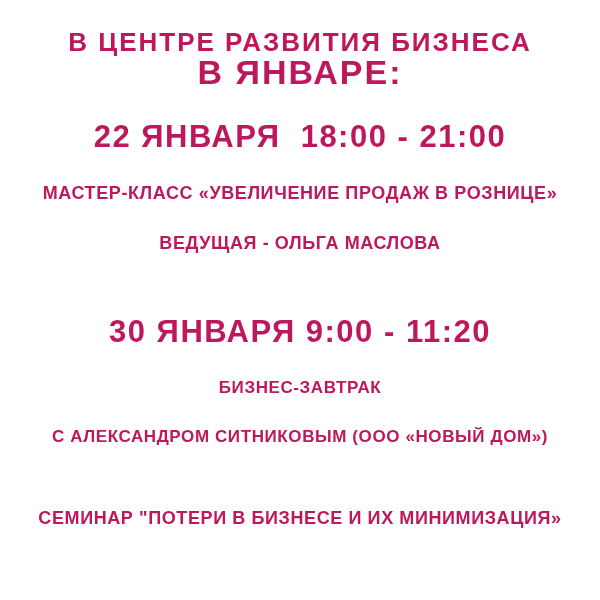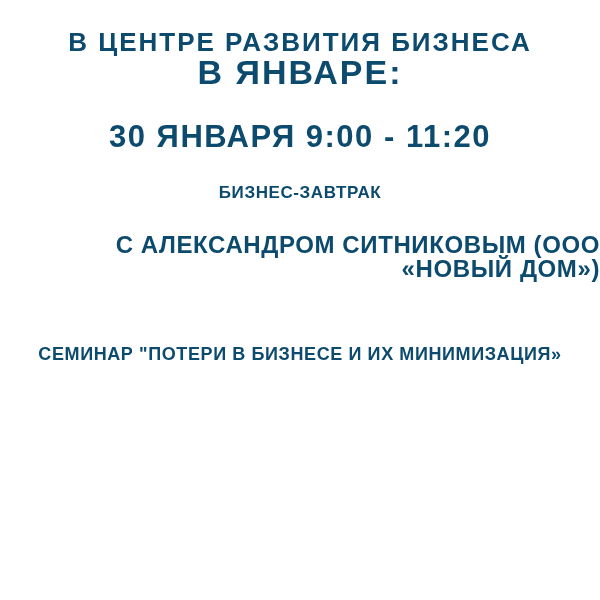--- a/index.html
+++ b/index.html
@@ -7,21 +7,21 @@
     padding: 0;
     background: #ffffff;
   }
   .poster {
     position: relative;
     width: 600px;
     height: 600px;
     background: #ffffff;
     font-family: "Liberation Sans", sans-serif;
     font-weight: bold;
-    color: #0c4a6e;
+    color: #be185d;
     text-align: center;
     overflow: hidden;
   }
   .poster div, .poster h1 {
     margin: 0;
     line-height: 1;
     white-space: pre-wrap;
   }
   .title-1 {
     padding-top: 29px;
@@ -39,33 +39,38 @@
   }
   .detail {
     font-size: 18px;
     letter-spacing: 0.6px;
   }
   .dt-0 { margin-top: 23px; }
   .l-0-0 { margin-top: 12px; }
   .l-0-1 { margin-top: 10px; }
   .dt-1 { margin-top: 11px; }
   .l-1-0 { margin-top: 8px; font-size: 17px; text-align: center; }
-  .l-1-1 { margin-top: 9px; font-size: 24px; text-align: right; }
+  .l-1-1 { margin-top: 9px; font-size: 17px; }
   .dt-2 { margin-top: 17px; }
   .l-2-0 { margin-top: 10px; }
 </style>
 </head>
 <body>
 
 <div class="poster">
 
   <h1 class="title-1">В ЦЕНТРЕ РАЗВИТИЯ БИЗНЕСА</h1>
 
   <h1 class="title-2">В ЯНВАРЕ:</h1>
 
+  <div>
+    <div class="event-datetime dt-0">22 ЯНВАРЯ  18:00 - 21:00</div>
+    <div class="detail l-0-0">МАСТЕР-КЛАСС «УВЕЛИЧЕНИЕ ПРОДАЖ В РОЗНИЦЕ»</div>
+    <div class="detail l-0-1">ВЕДУЩАЯ - ОЛЬГА МАСЛОВА</div>
+  </div>
 
   <div>
     <div class="event-datetime dt-1">30 ЯНВАРЯ 9:00 - 11:20</div>
     <div class="detail l-1-0">БИЗНЕС-ЗАВТРАК</div>
     <div class="detail l-1-1">С АЛЕКСАНДРОМ СИТНИКОВЫМ (ООО «НОВЫЙ ДОМ»)</div>
   </div>
 
   <div>
     <div class="detail l-2-0">СЕМИНАР "ПОТЕРИ В БИЗНЕСЕ И ИХ МИНИМИЗАЦИЯ»</div>
     

